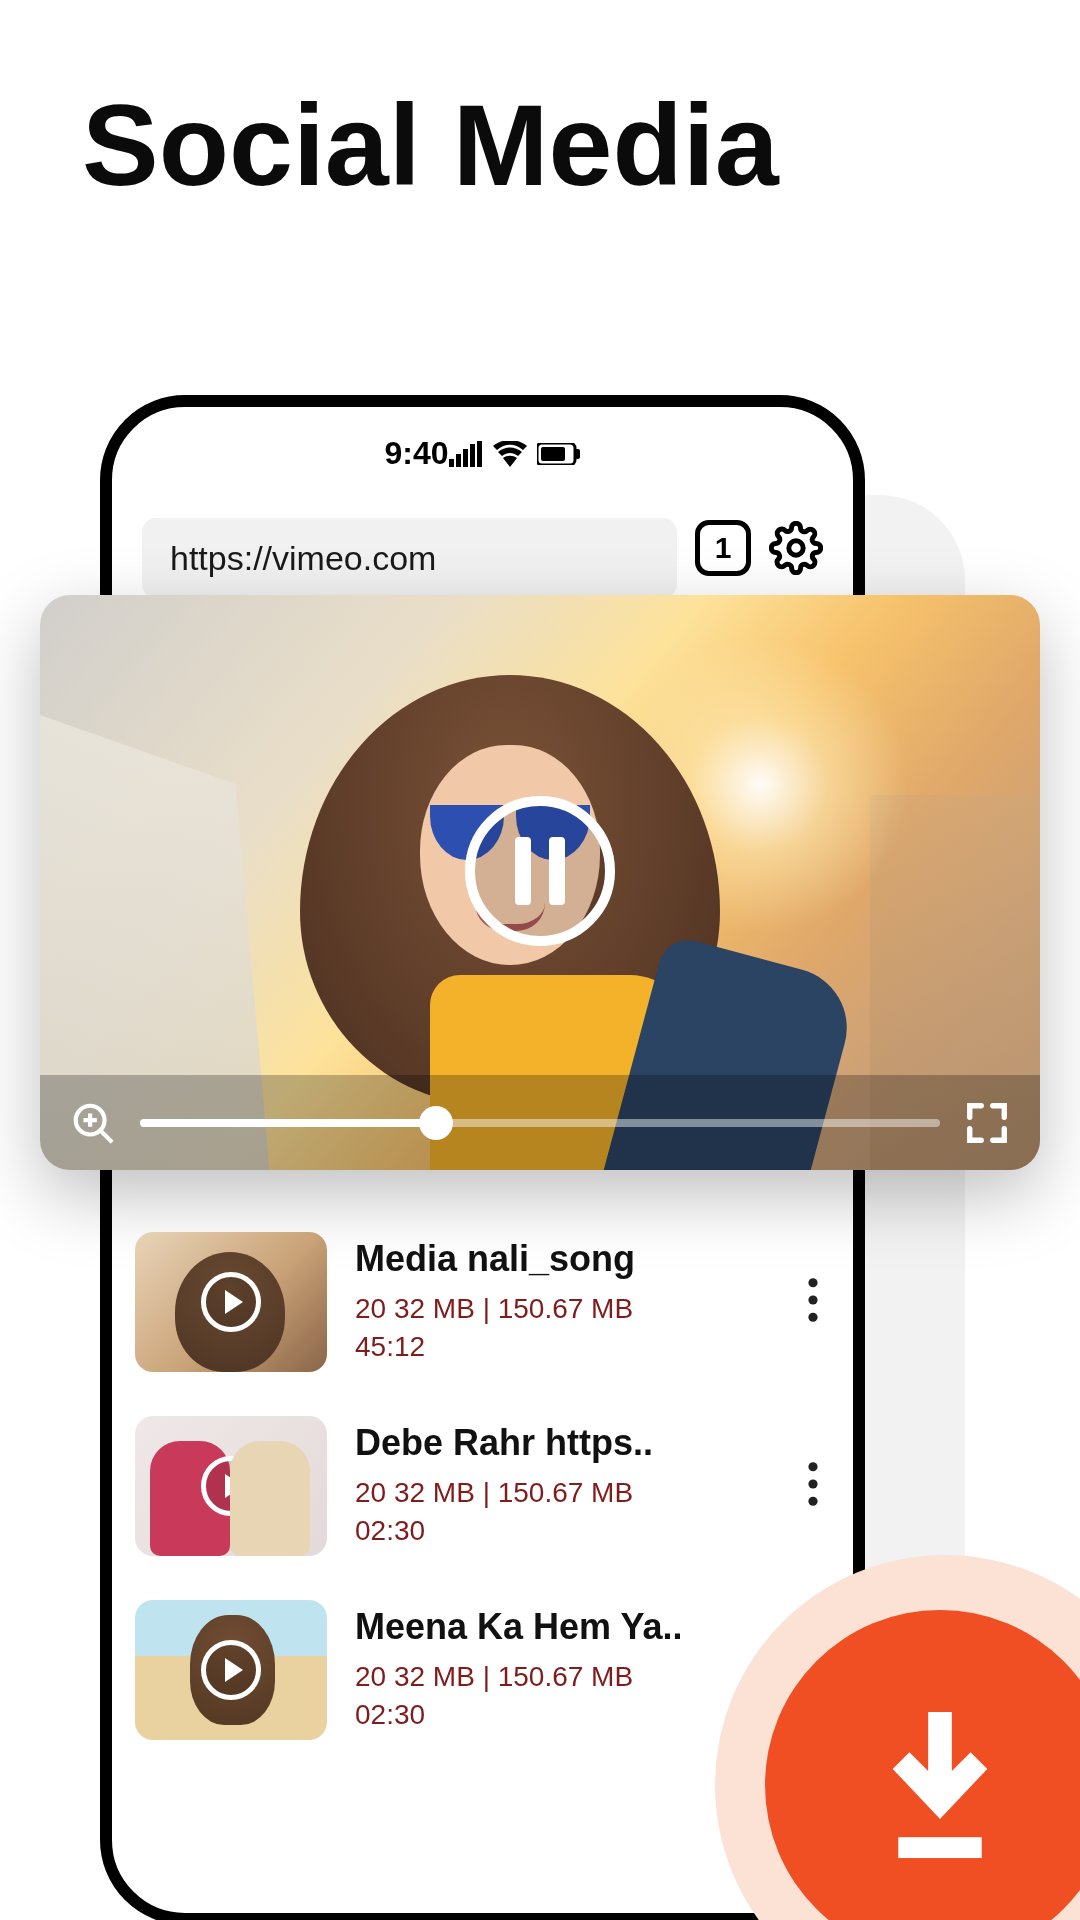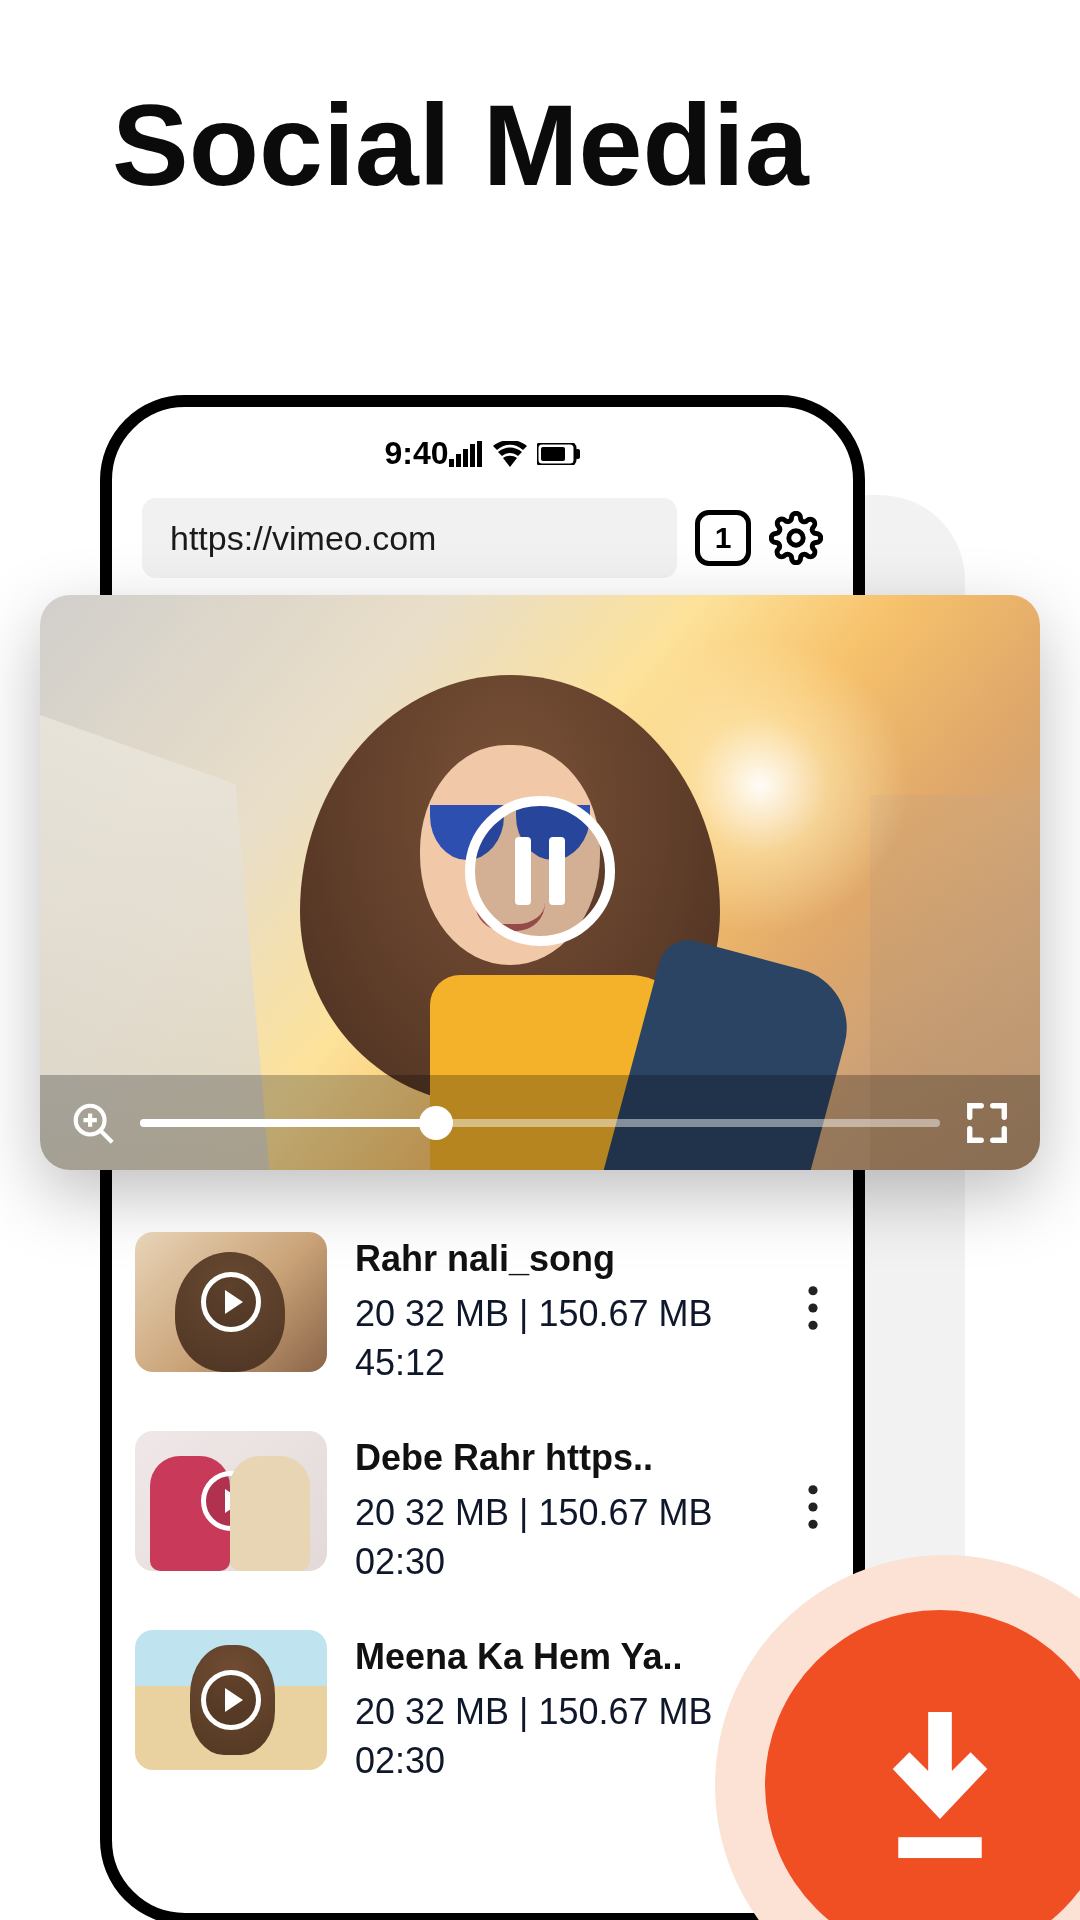--- a/index.html
+++ b/index.html
@@ -9,21 +9,21 @@
   background: #fff;
   font-family: -apple-system, BlinkMacSystemFont, "Segoe UI", Helvetica, Arial, sans-serif;
   overflow: hidden;
   position: relative;
 }
 
 
 .headline {
   position: absolute;
   top: 85px;
-  left: 112px;
+  left: 82px;
 }
 .headline h1 {
   font-size: 115px;
   font-weight: 800;
   line-height: 1.05;
   color: #0b0b0b;
 }
 .headline h2 {
   font-size: 98px;
   font-weight: 400;
@@ -74,20 +74,21 @@
 .url-input {
   flex: 1;
   height: 80px;
   background: #f1f1f1;
   border-radius: 14px;
   display: flex;
   align-items: center;
   padding: 0 28px;
   font-size: 34px;
   color: #1a1a1a;
+  margin-top: 20px;
 }
 .tab-counter {
   width: 56px;
   height: 56px;
   border: 5px solid #000;
   border-radius: 14px;
   display: flex;
   align-items: center;
   justify-content: center;
   font-size: 30px;
@@ -269,21 +270,21 @@
 }
 .thumb1 { background: linear-gradient(135deg,#e8d4b8,#caa378 55%,#8a6548); }
 .thumb1::before { content:""; position:absolute; left:40px; top:20px; width:110px; height:120px; background:radial-gradient(circle at 50% 30%,#6a4a32,#4c3423); border-radius:50% 50% 45% 45%; }
 .thumb2 { background: linear-gradient(135deg,#f0e8e8,#e3d9d9); }
 .thumb2::before { content:""; position:absolute; left:15px; top:25px; width:80px; height:115px; background:#c93a5a; border-radius:30px 30px 10px 10px; }
 .thumb2::after { content:""; position:absolute; left:95px; top:25px; width:80px; height:115px; background:#e8d5b3; border-radius:30px 30px 10px 10px; }
 .thumb3 { background: linear-gradient(180deg,#bfe4f0 40%,#e9d29f 40%); }
 .thumb3::before { content:""; position:absolute; left:55px; top:15px; width:85px; height:110px; background:radial-gradient(circle at 50% 25%,#704c32,#533823); border-radius:45% 45% 40% 40%; }
 .item-body { flex:1; padding-top:6px; }
 .item-title { font-size: 36px; font-weight: 600; color:#111; }
-.item-meta { font-size: 36px; color: #0f172a; margin-top: 10px; line-height:1.35; }
+.item-meta { font-size: 28px; color: #7f1d1d; margin-top: 10px; line-height:1.35; }
 .item-menu { align-self: center; padding: 0 10px; }
 .item-menu svg circle { fill:#222; }
 
 
 .fab-bg {
   position: absolute;
   bottom: -95px; right: -95px;
   width: 460px; height: 460px;
   background: #fbe2d4;
   border-radius: 50%;
@@ -381,21 +382,21 @@
       </svg>
   </div>
 </div>
 
 <div class="list" id="list">
     <div class="item">
       <div class="thumb thumb1">
         <div class="play"></div>
       </div>
       <div class="item-body">
-        <div class="item-title">Rahr nali_song</div>
+        <div class="item-title">Media nali_song</div>
         <div class="item-meta"><span>20 32 MB | 150.67 MB</span><br><span>45:12</span></div>
       </div>
       <div class="item-menu"><svg width="14" height="46" viewBox="0 0 10 40">
           <circle cx="5" cy="5" r="4"></circle>
           <circle cx="5" cy="20" r="4"></circle>
           <circle cx="5" cy="35" r="4"></circle>
         </svg></div>
     </div>
     <div class="item">
       <div class="thumb thumb2">

